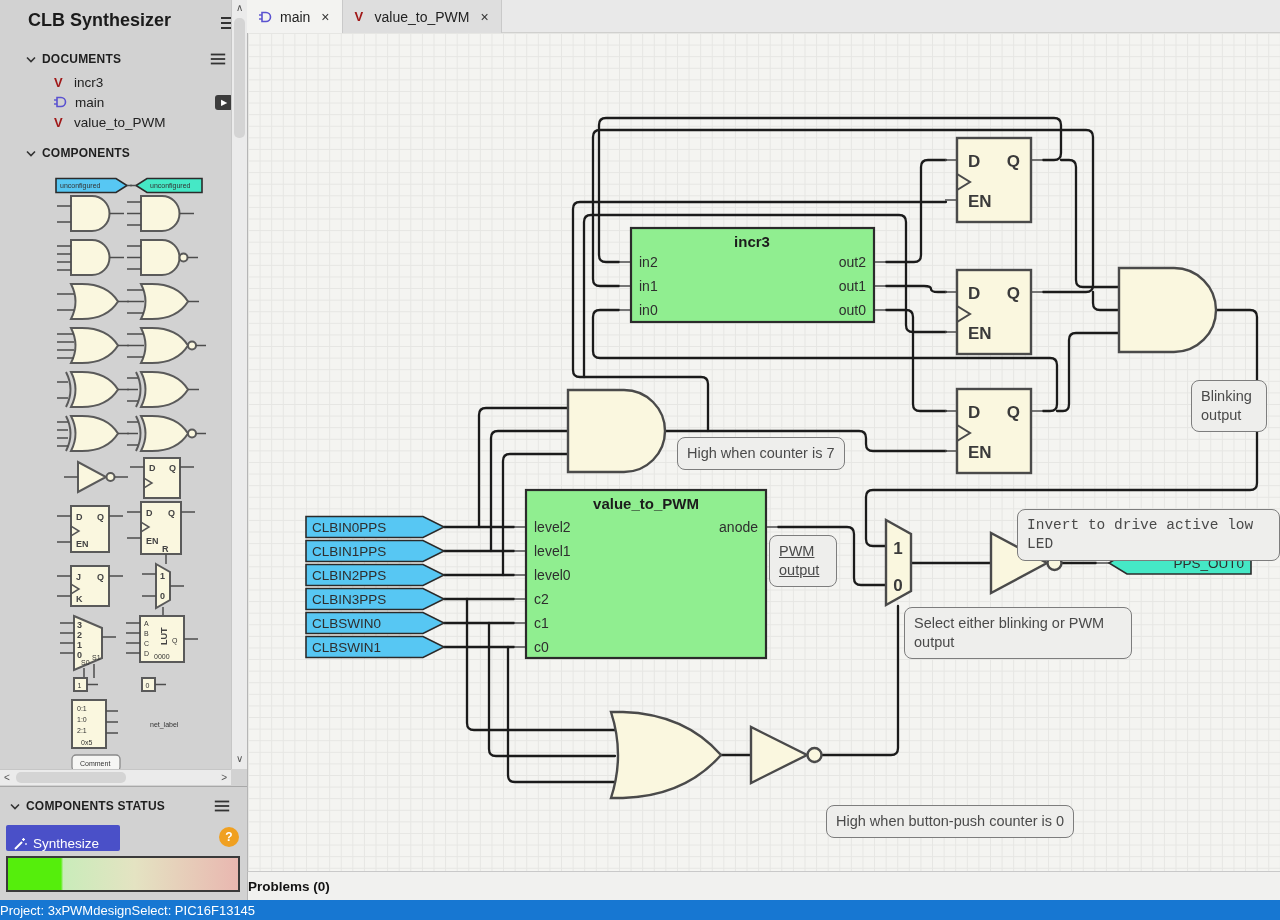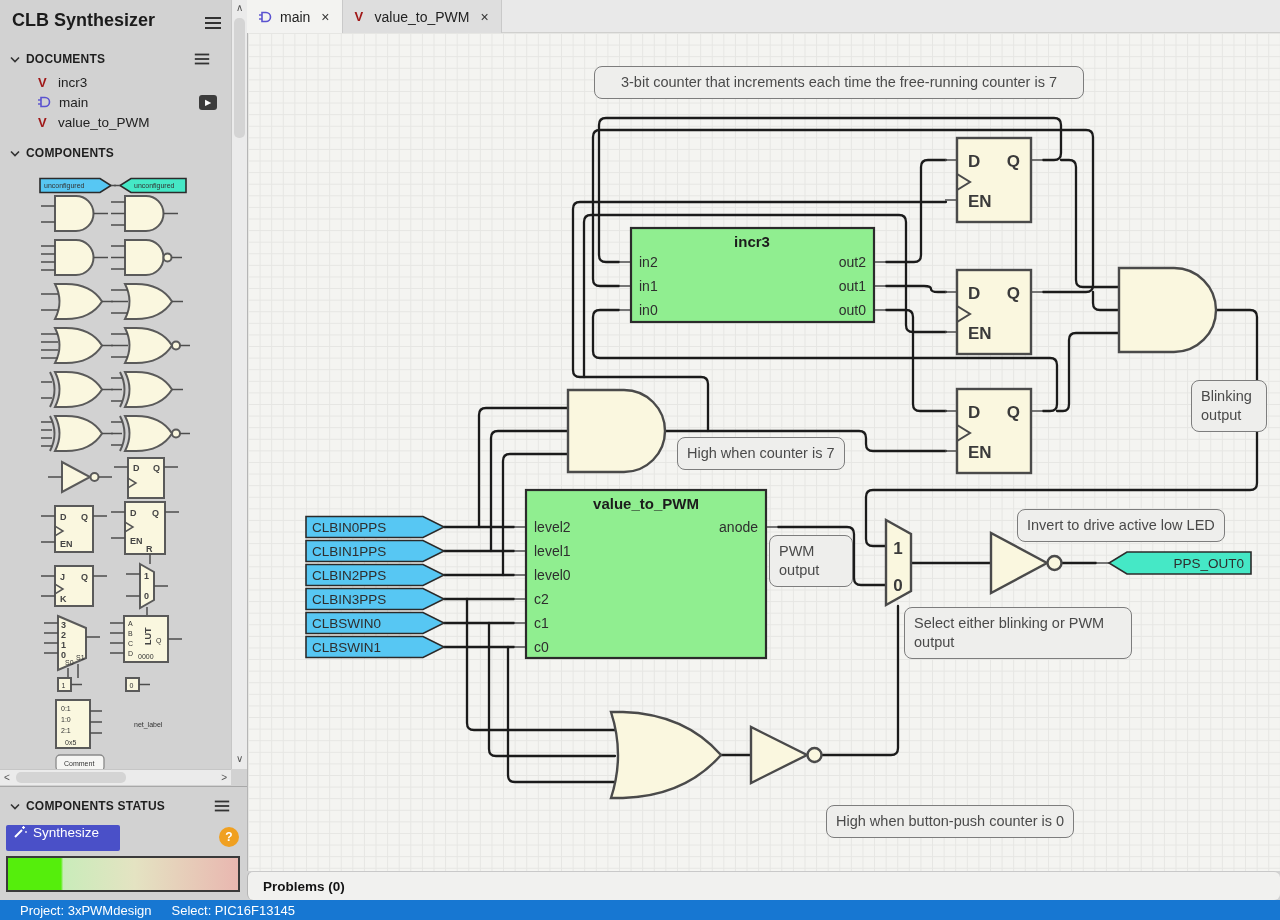--- a/index.html
+++ b/index.html
@@ -1,55 +1,55 @@
 <!DOCTYPE html>
 <html><head>
 <meta charset="utf-8">
 <style>
   * { margin:0; padding:0; box-sizing:border-box; }
   html,body { width:1280px; height:920px; overflow:hidden; font-family:"Liberation Sans",sans-serif; background:#d2d2d2; }
   .abs { position:absolute; }
   
-  #sidebar { left:0; top:0; width:231px; height:900px; background:#d2d2d2; }
+  #sidebar { left:16px; top:0; width:231px; height:900px; background:#d2d2d2; }
   #sb-title { left:12px; top:10px; font-size:18px; font-weight:bold; color:#1b1b1b; }
   .hamb { width:16px; height:12px; display:inline-block; border-top:2px solid #333; border-bottom:2px solid #333; position:relative; }
   .hamb:before { content:""; position:absolute; left:0; right:0; top:3px; height:2px; background:#333; }
   .sec-head { display:flex; align-items:center; gap:6px; font-size:12px; font-weight:bold; color:#1f1f1f; letter-spacing:.2px; }
   .chev { width:10px; height:7px; }
   .chev polyline { fill:none; stroke:#333; stroke-width:1.6; }
   .doc-row { display:flex; align-items:center; gap:7px; font-size:13.5px; color:#222; padding-left:38px; height:20px; cursor:default; }
   .v-icon { color:#a01818; font-weight:bold; font-size:13px; width:13px; }
   .play-btn { position:absolute; right:14px; width:18px; height:15px; background:#3c3c3c; border-radius:3px; color:#fff; font-size:8px; line-height:15px; text-align:center; }
   
   #vscroll { left:231px; top:0; width:16px; height:769px; background:#ebebeb; border-left:1px solid #c6c6c6; }
   #vscroll .arr, #hscroll .arr { position:absolute; color:#555; font-size:10px; }
   #vthumb { position:absolute; left:2px; top:18px; width:11px; height:120px; background:#d4d4d4; border-radius:5px; }
   #hscroll { left:0; top:769px; width:231px; height:16px; background:#ebebeb; border-top:1px solid #c6c6c6; }
   #hthumb { position:absolute; left:16px; top:2px; width:110px; height:11px; background:#d4d4d4; border-radius:5px; }
   
   #synth { left:0; top:786px; width:247px; height:114px; background:#d2d2d2; border-top:1px solid #a8a8a8; }
-  #synth-btn { position:absolute; left:6px; top:38px; width:114px; height:26px; background:#4a50c8; color:#fff; font-size:13.5px; display:flex; align-items:flex-start; gap:6px; padding-left:7px; border:none; border-radius:2px; }
+  #synth-btn { position:absolute; left:6px; top:38px; width:114px; height:26px; background:#4a50c8; color:#fff; font-size:13.5px; display:flex; align-items:flex-end; gap:6px; padding-left:7px; border:none; border-radius:2px; }
   #help-btn { position:absolute; left:219px; top:40px; width:20px; height:20px; border-radius:50%; background:#f0a020; color:#fff; font-weight:bold; font-size:12px; text-align:center; line-height:20px; border:none; }
   #progress { position:absolute; left:6px; top:69px; width:234px; height:36px; border:2px solid #3a3a3a;
     background:linear-gradient(90deg,#55ee0c 0%,#55ee0c 23%,#c9ecba 24%,#e4e3c2 55%,#e9b7b0 100%); }
   
   #tabbar { left:247px; top:0; width:1033px; height:33px; background:#e9e9e9; border-bottom:1px solid #d0d0ce; display:flex; }
   .tab { display:flex; align-items:center; gap:7px; padding:0 12px; font-size:14px; color:#222; border-right:1px solid #c9c9c9; height:33px; }
   .tab.active { background:#f3f3f1; }
   .tab.inactive { background:#dedede; }
   .tab .close { font-size:14px; color:#333; margin-left:4px; }
   
   #canvas { left:247px; top:33px; width:1033px; height:838px; background-color:#f4f4f1;
     background-image:linear-gradient(to right,#e6e6e3 1px,transparent 1px),linear-gradient(to bottom,#e6e6e3 1px,transparent 1px);
     background-size:11.6px 11.6px; overflow:hidden; border-left:1px solid #b5b5b5; }
   .comment { position:absolute; background:#eeeeec; border:1.7px solid #7d7d7d; border-radius:8px; color:#4a4a4a; font-size:14.5px; padding:6px 9px; line-height:1.3; }
   
-  #problems { left:247px; top:871px; width:1033px; height:29px; background:#f1f1ef; border-top:1px solid #c9c9c9; border-left:1px solid #b5b5b5; display:flex; align-items:center; padding-left:15px; font-size:13.5px; font-weight:bold; color:#141414;border-radius:6px; }
+  #problems { left:247px; top:871px; width:1033px; height:29px; background:#f1f1ef; border-top:1px solid #c9c9c9; border-left:1px solid #b5b5b5; display:flex; align-items:center; font-size:13.5px; font-weight:bold; color:#141414; }
   #statusbar { left:0; top:900px; width:1280px; height:20px; background:#1777d2; color:#fff; font-size:13px; display:flex; align-items:center; }
-  #statusbar span { margin-left:20px; }
+  #statusbar span { }
   
   .gate { fill:#faf7df; stroke:#4a4a4a; stroke-width:2.4; }
   .gate-thin { fill:#faf7df; stroke:#5a5a5a; stroke-width:2; }
   .blk { fill:#90ee90; stroke:#2b2b2b; stroke-width:2.2; }
   .wire { fill:none; stroke:#1b1b1b; stroke-width:2.3; stroke-linecap:round; }
   .stub { stroke:#4d4d4d; stroke-width:1.5; }
   .pinb { fill:#57c7f3; stroke:#2b2b2b; stroke-width:1.6; }
   .pinc { fill:#45e8c6; stroke:#2b2b2b; stroke-width:1.6; }
   text { font-family:"Liberation Sans",sans-serif; fill:#2e2e2e; }
   .ptxt { font-size:13.5px; }
@@ -533,25 +533,24 @@
       <text class="ptxt" x="311" y="652">CLBSWIN1</text>
     </g>
 
     <g>
       <polygon class="pinc" points="1250,552 1126,552 1108,563 1126,574 1250,574"></polygon>
       <text class="ptxt" x="1243" y="568" text-anchor="end">PPS_OUT0</text>
     </g>
   </svg>
 
   
-  <div class="comment" style="left:346px;top:33px;width:490px;text-align:center;">3-bit counter that increments each time the free-running counter is 7</div>
   <div class="comment" style="left:429px;top:404px;">High when counter is 7</div>
   <div class="comment" style="left:925px;top:347px;width:76px;margin-left:18px;">Blinking output</div>
-  <div class="comment" style="left:521px;top:502px;width:84px;">PWM output</div>
-  <div class="comment" style="left:769px;top:476px;">Invert to drive active low LED</div>
+  <div class="comment" style="left:521px;top:502px;width:68px;text-decoration:underline;">PWM output</div>
+  <div class="comment" style="left:769px;top:476px;font-family:Liberation Mono, monospace;">Invert to drive active low LED</div>
   <div class="comment" style="left:656px;top:574px;width:228px;">Select either blinking or PWM output</div>
   <div class="comment" style="left:578px;top:772px;">High when button-push counter is 0</div>
 </div>
 
 <div id="problems" class="abs">
   <span>Problems (0)</span>
 </div>
 <div id="statusbar" class="abs">
   <span>Project: 3xPWMdesign</span>
   <span>Select: PIC16F13145</span>

